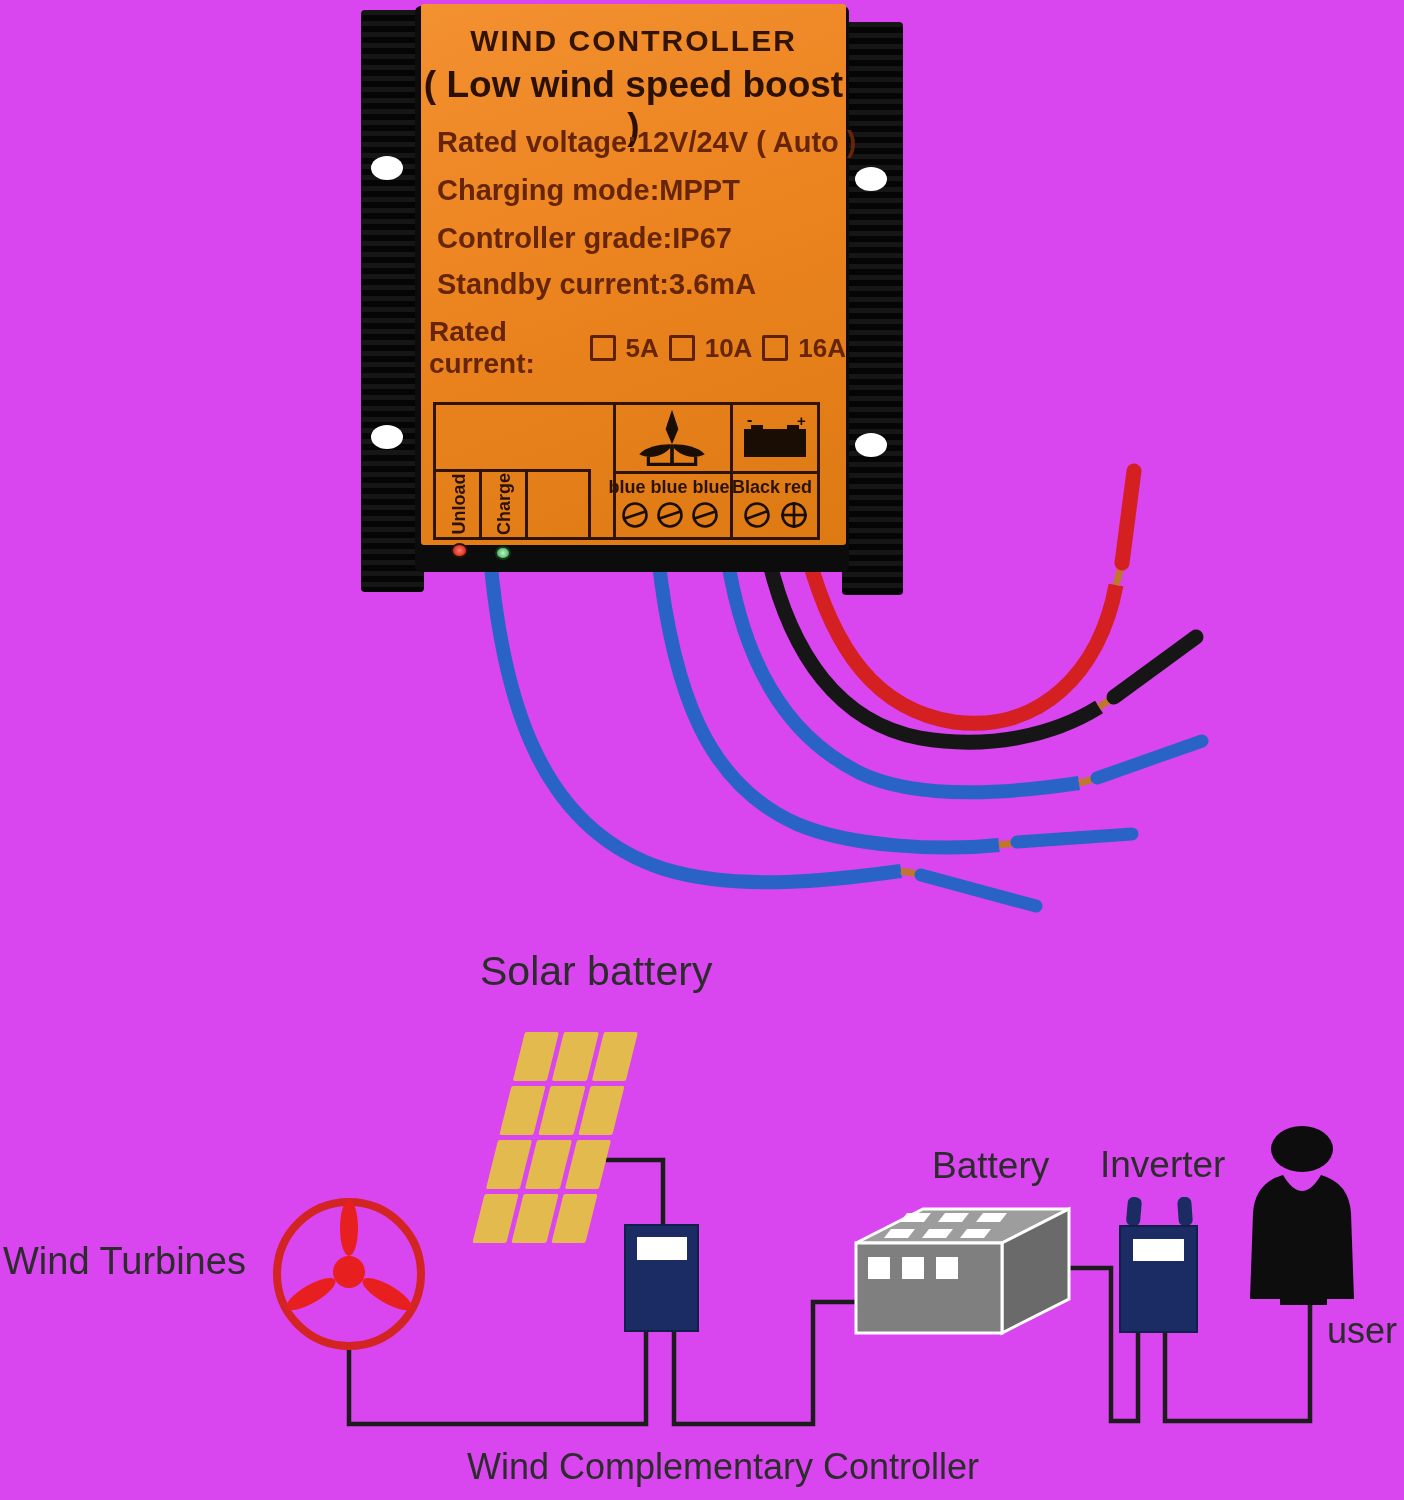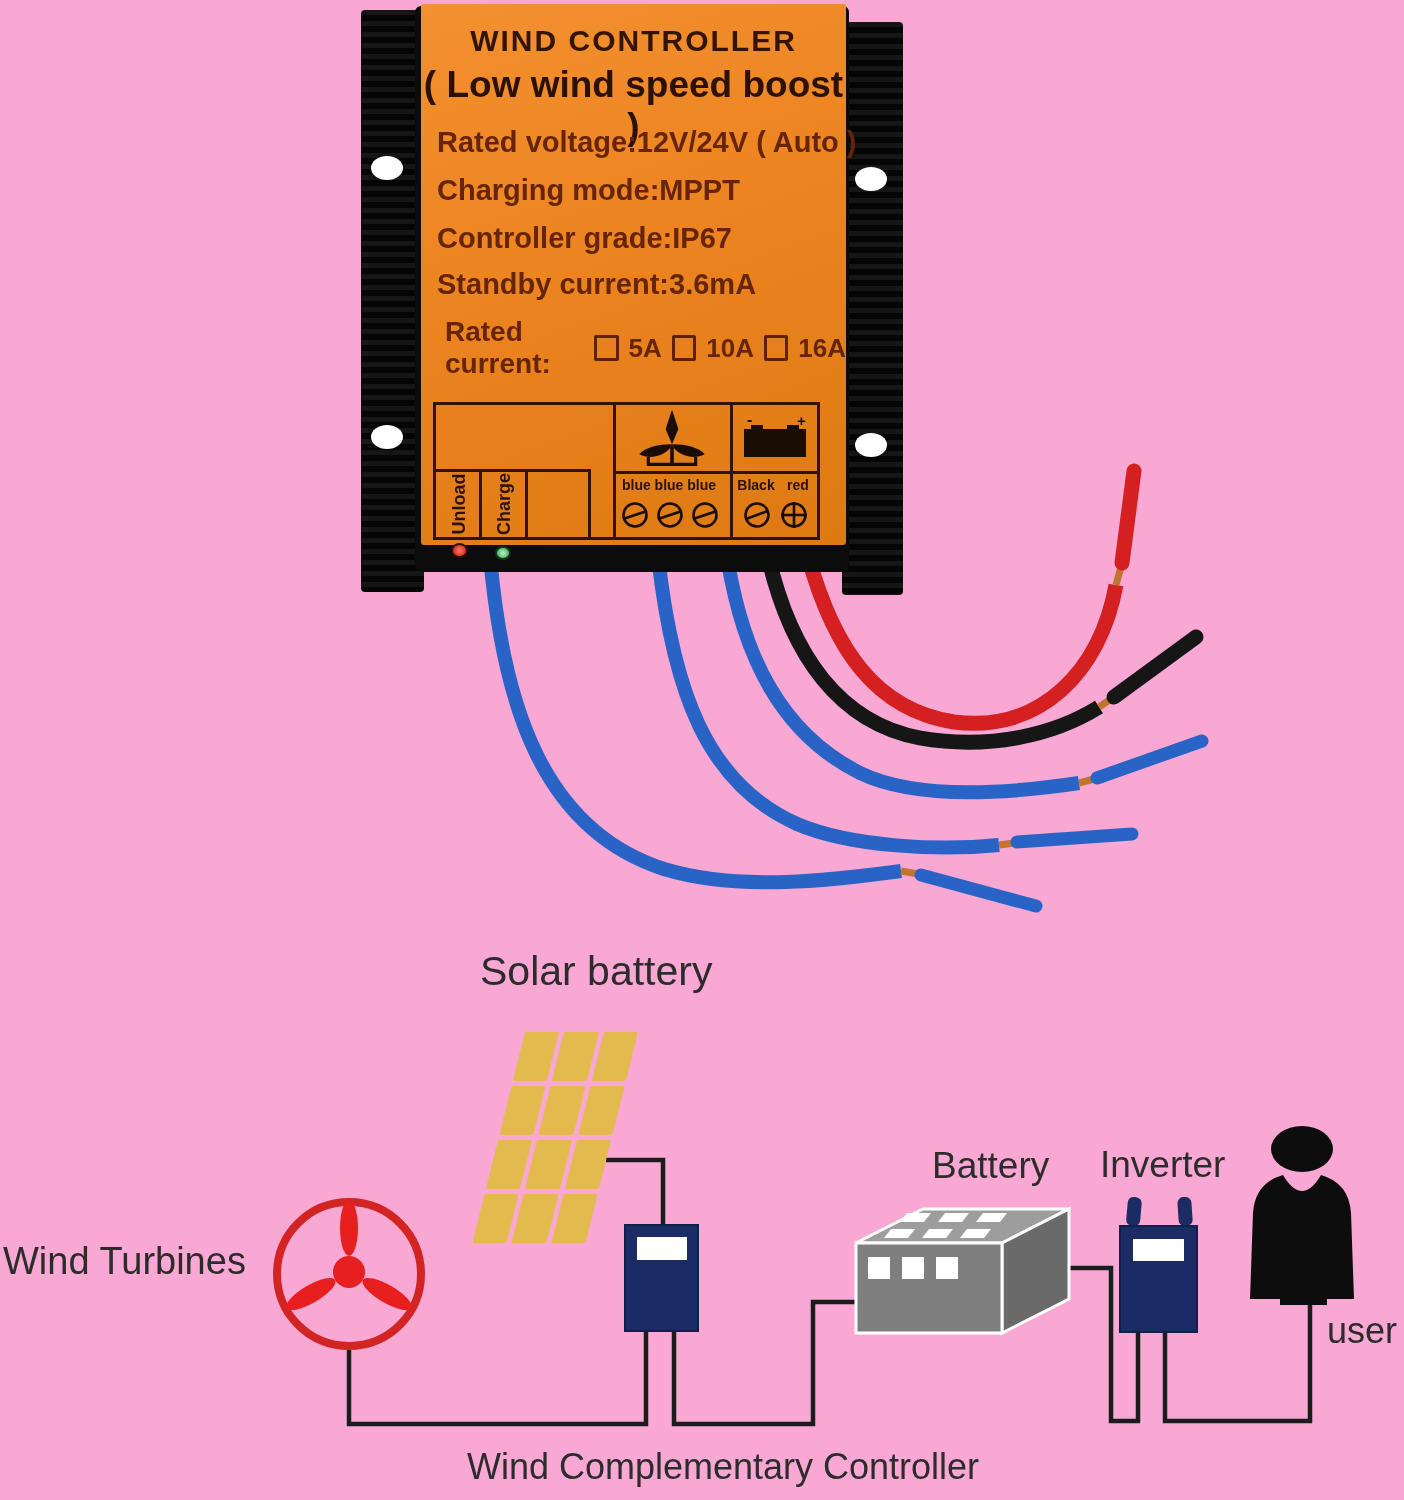--- a/index.html
+++ b/index.html
@@ -1,16 +1,16 @@
 <!DOCTYPE html>
 <html><head>
 <meta charset="utf-8">
 <style>
   html,body{margin:0;padding:0;background:#fff;}
-  .stage{position:relative;width:1404px;height:1500px;background:#f9a8d4;overflow:hidden;
+  .stage{position:relative;width:1404px;height:1500px;background:#d946ef;overflow:hidden;
          font-family:"Liberation Sans",sans-serif;}
   .abs{position:absolute;}
 
   
   .hs-bar{position:absolute;background:repeating-linear-gradient(180deg,#161616 0px,#161616 5px,#050505 5px,#050505 11px);border-radius:4px;z-index:2;}
   .hs-body{position:absolute;left:415px;top:6px;width:434px;height:566px;background:#0c0c0c;border-radius:6px;z-index:2;}
   .hole{position:absolute;background:#fff;border-radius:50%;width:32px;height:24px;z-index:3;}
 
   
   .label-plate{position:absolute;left:421px;top:4px;width:425px;height:541px;z-index:3;
@@ -23,21 +23,21 @@
   .rc-row{position:absolute;display:flex;align-items:center;gap:10px;}
   .rc-label{font-size:28px;font-weight:bold;color:#662408;margin-right:4px;}
   .cb{display:inline-block;width:26px;height:20px;border:3px solid #5e2007;border-radius:2px;background:transparent;}
   .cbl{font-size:26px;font-weight:bold;color:#662408;}
 
   
   .tbox{position:absolute;left:12px;top:398px;width:387px;height:138px;border:3px solid #2f1306;box-sizing:border-box;}
   .tl{position:absolute;background:#2f1306;}
   .vtxt{position:absolute;font-size:18px;font-weight:bold;color:#2b1206;white-space:nowrap;
         transform:translate(-50%,-50%) rotate(-90deg);}
-  .tcap{position:absolute;font-size:14px;font-weight:bold;color:#2b1206;white-space:nowrap;transform:translateX(-50%);text-align:right;}
+  .tcap{position:absolute;font-size:18px;font-weight:bold;color:#2b1206;white-space:nowrap;transform:translateX(-50%);text-align:right;}
   .scr{position:absolute;width:30px;height:30px;}
 
   
   .led{position:absolute;border-radius:50%;z-index:4;}
 
   
   .overlay{position:absolute;left:0;top:0;width:1404px;height:1500px;z-index:1;}
 
   
   .panel{position:absolute;left:525px;top:1032px;width:113px;height:211px;
@@ -141,21 +141,21 @@
 
   <div class="label-plate">
     <div class="lp-title">WIND CONTROLLER</div>
     <div class="lp-sub">( Low wind speed boost )</div>
 
     <div class="lp-spec" style="top:122px;">Rated voltage:12V/24V ( Auto )</div>
     <div class="lp-spec" style="top:170px;">Charging mode:MPPT</div>
     <div class="lp-spec" style="top:218px;">Controller grade:IP67</div>
     <div class="lp-spec" style="top:264px;">Standby current:3.6mA</div>
 
-    <div class="rc-row" style="left:24px;top:312px;">
+    <div class="rc-row" style="left:8px;top:312px;">
       <span class="rc-label">Rated current:</span>
       <span class="cb"></span>
       <span class="cbl">5A</span>
       <span class="cb"></span>
       <span class="cbl">10A</span>
       <span class="cb"></span>
       <span class="cbl">16A</span>
     </div>
 
     <div class="tbox">

